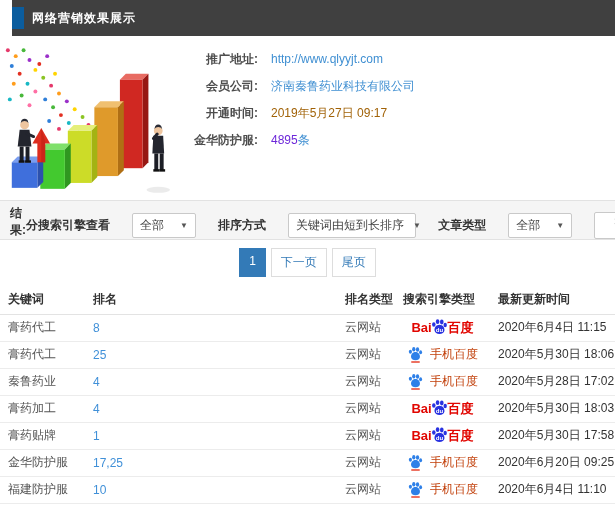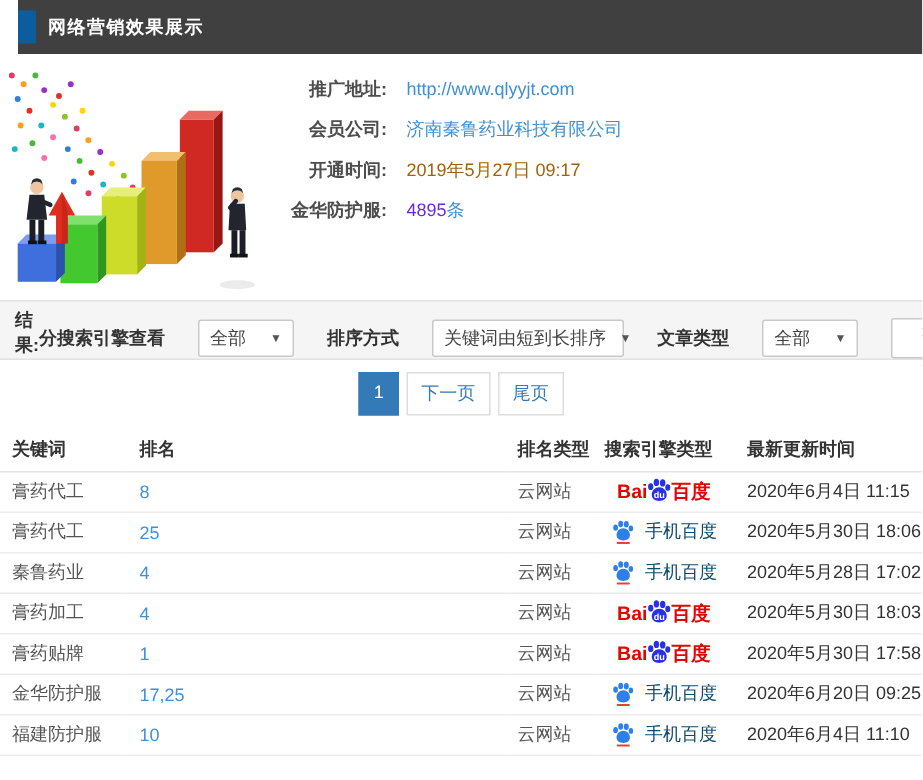--- a/index.html
+++ b/index.html
@@ -45,21 +45,21 @@
   td { height:27px; padding:0 8px; border-bottom:1px solid #ececec; white-space:nowrap; overflow:hidden; }
   td.kw { color:#555; }
   td.rank { color:#4090d8; }
   td.rtype { color:#555; }
   td.engine { text-align:center; }
   td.date { color:#333; }
   .engine-logo { display:inline-flex; align-items:center; vertical-align:middle;justify-content:flex-end; }
   .engine-logo svg { display:block; }
   .bai { color:#e10601; font-weight:bold; font-size:13px; margin-right:-2px; }
   .bdu { color:#e10601; font-weight:bold; font-size:13px; margin-left:-1px; }
-  .mob-label { color:#0c4a6e; margin-left:6px; font-size:12px; }
+  .mob-label { color:#c2410c; margin-left:6px; font-size:12px; }
 </style>
 </head>
 <body>
 
 <div class="page">
 
   <div class="topbar">
     <div class="topbar-accent"></div>
     <div class="topbar-title">网络营销效果展示</div>
   </div>

